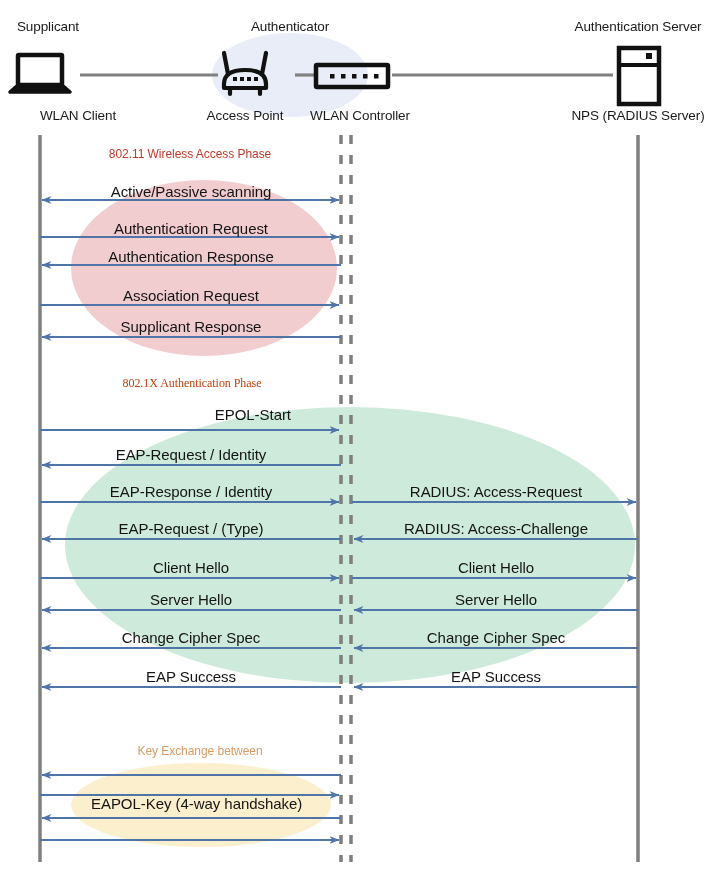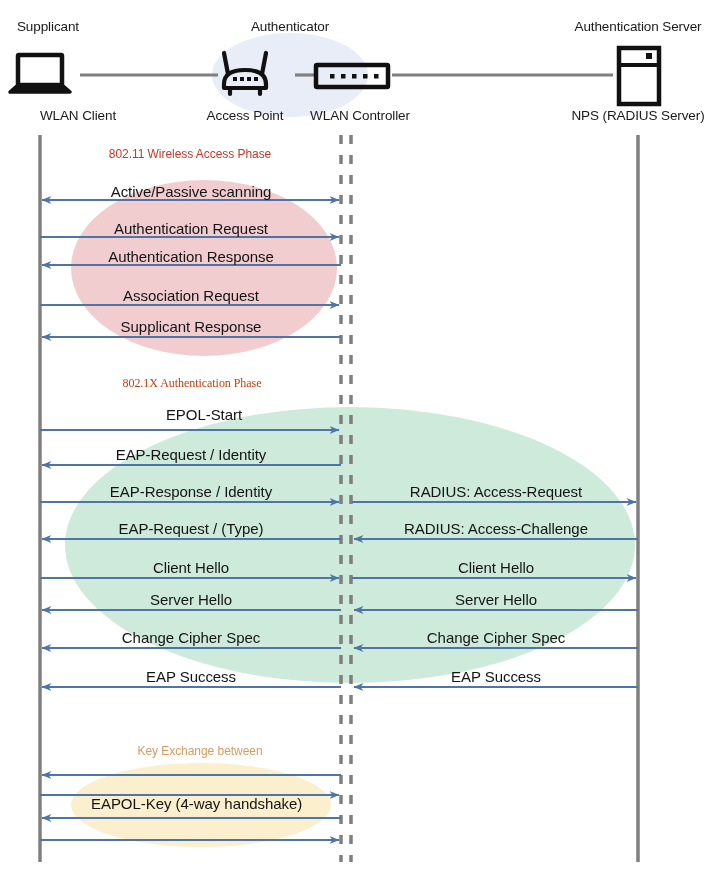--- a/index.html
+++ b/index.html
@@ -173,21 +173,21 @@
   <div class="phase-label two-line" style="left:80px; top:721px; width:240px; color:#d99a62;">
     <div>Key Exchange between</div>
   </div>
 
   <div class="msg-label" style="left:91px; top:183px; width:200px;">Active/Passive scanning</div>
   <div class="msg-label" style="left:91px; top:220px; width:200px;">Authentication  Request</div>
   <div class="msg-label" style="left:91px; top:248px; width:200px;">Authentication  Response</div>
   <div class="msg-label" style="left:91px; top:287px; width:200px;">Association Request</div>
   <div class="msg-label" style="left:91px; top:318px; width:200px;">Supplicant Response</div>
 
-  <div class="msg-label" style="left:104px; top:406px; width:200px;">EPOL-Start</div>
+  <div class="msg-label" style="left:91px; top:406px; width:200px;text-align:right;">EPOL-Start</div>
   <div class="msg-label" style="left:91px; top:446px; width:200px;">EAP-Request / Identity</div>
   <div class="msg-label" style="left:91px; top:483px; width:200px;">EAP-Response / Identity</div>
   <div class="msg-label" style="left:91px; top:520px; width:200px;">EAP-Request / (Type)</div>
   <div class="msg-label" style="left:91px; top:559px; width:200px;">Client Hello</div>
   <div class="msg-label" style="left:91px; top:591px; width:200px;">Server Hello</div>
   <div class="msg-label" style="left:91px; top:629px; width:200px;">Change Cipher Spec</div>
   <div class="msg-label" style="left:91px; top:668px; width:200px;">EAP Success</div>
 
   <div class="msg-label" style="left:396px; top:483px; width:200px;">RADIUS: Access-Request</div>
   <div class="msg-label" style="left:396px; top:520px; width:200px;">RADIUS: Access-Challenge</div>

